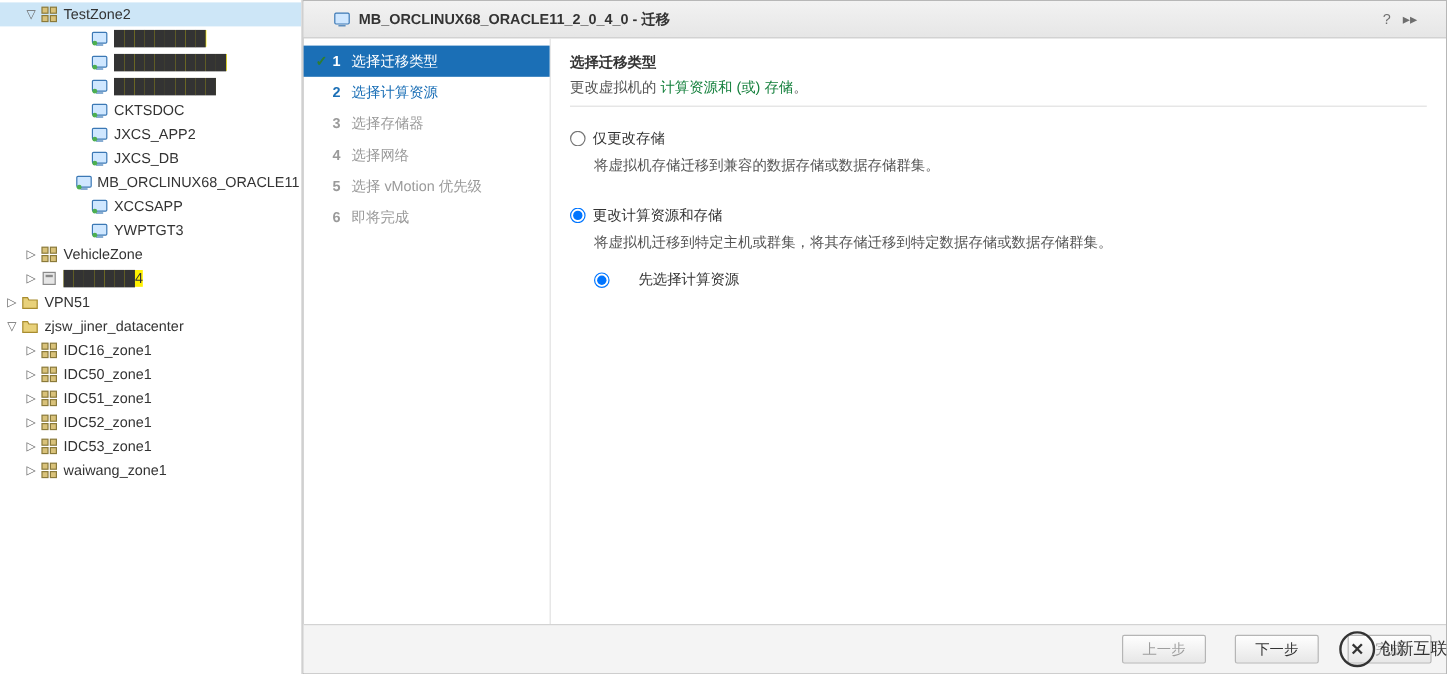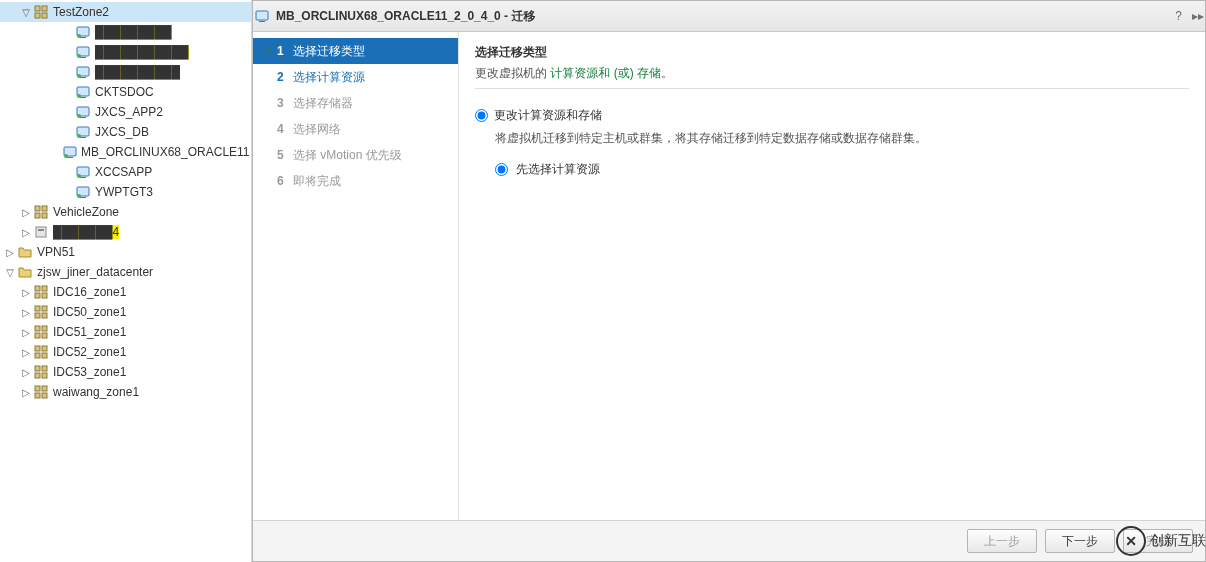--- a/index.html
+++ b/index.html
@@ -9,21 +9,21 @@
   .tree-row{display:flex;align-items:center;height:20px;white-space:nowrap;cursor:default}
   .tree-row.sel{background:#cde6f7}
   .twisty{width:12px;text-align:center;color:#666;font-size:10px;margin-right:1px}
   .ic{width:16px;height:16px;margin-right:4px;display:inline-flex;align-items:center;justify-content:center;font-size:11px}
   .lbl{padding-right:6px}
   .hl{background:#fff100}
   
   .d0{padding-left:4px}.d1{padding-left:20px}.d3{padding-left:62px}
   
   .dlg{flex:1;display:flex;flex-direction:column;background:#fff;border:1px solid #b7b7b7;box-sizing:border-box}
-  .titlebar{height:30px;background:linear-gradient(#f2f2f2,#e6e6e6);border-bottom:1px solid #c9c9c9;display:flex;align-items:center;padding:0 1px}
+  .titlebar{height:30px;background:linear-gradient(#f2f2f2,#e6e6e6);border-bottom:1px solid #c9c9c9;display:flex;align-items:center;padding:0 24px}
   .titlebar .ic{margin-right:6px}
   .titlebar .title{font-weight:bold;color:#333}
   .titlebar .tctrl{margin-left:auto;display:flex;gap:10px;color:#6e6e6e}
   .tctrl span{cursor:pointer}
   .body{flex:1;display:flex;min-height:0}
   
   .steps{width:205px;border-right:1px solid #e2e2e2;padding-top:6px}
   .step{display:flex;align-items:center;height:26px;padding-left:10px;color:#9a9a9a}
   .step .chk{width:14px;color:#2e7d32;font-weight:bold;visibility:hidden}
   .step.done .chk{visibility:visible}
@@ -35,24 +35,24 @@
   
   .content{flex:1;padding:12px 16px 0 16px;overflow:auto}
   .content h3{margin:0 0 4px 0;font-size:12px;font-weight:bold;color:#333}
   .sub{color:#555;margin-bottom:4px}
   .sub .grey{color:#15803d}
   hr{border:none;border-top:1px solid #e0e0e0;margin:6px 0 18px 0}
   .opt{margin-bottom:24px}
   .opt label{display:flex;align-items:center;gap:6px;color:#333}
   .opt .desc{margin:6px 0 0 20px;color:#555}
   .subopts{margin:14px 0 0 20px}
-  .subopts label{display:flex;align-items:center;gap:8px;margin-bottom:10px;color:#333}
+  .subopts label{display:flex;align-items:center;gap:24px;margin-bottom:10px;color:#333}
   input[type=radio]{margin:0}
   
-  .footer{height:40px;border-top:1px solid #d3d3d3;background:#f4f4f4;display:flex;align-items:center;justify-content:flex-end;padding:0 12px;gap:8px}
+  .footer{height:40px;border-top:1px solid #d3d3d3;background:#f4f4f4;display:flex;align-items:center;justify-content:flex-end;padding:0 12px;gap:24px}
   .btn{min-width:70px;height:24px;border:1px solid #b5b5b5;background:linear-gradient(#fefefe,#e7e7e7);border-radius:2px;cursor:pointer;font-size:12px;color:#333}
   .btn[disabled]{color:#9e9e9e;cursor:default}
   
   .wm{position:absolute;right:0;bottom:6px;display:flex;align-items:center;gap:4px;font-size:14px;color:#333;pointer-events:none}
   .wm .logo{width:26px;height:26px;border:2px solid #333;border-radius:50%;display:flex;align-items:center;justify-content:center;font-weight:bold}
 </style>
 </head>
 <body>
 
 <div class="root">
@@ -333,20 +333,27 @@
           </div>
         </div>
 
       <div class="content">
         <h3>选择迁移类型</h3>
         <div class="sub">
           <span>更改虚拟机的 </span><span class="grey">计算资源和 (或) 存储</span><span>。</span>
         </div>
         <hr>
         <div id="opts">
+            <div class="opt">
+              <label>
+                <input type="radio" name="mig" style="">
+                <span>仅更改存储</span>
+              </label>
+              <div class="desc">将虚拟机存储迁移到兼容的数据存储或数据存储群集。</div>
+            </div>
             <div class="opt">
               <label>
                 <input type="radio" name="mig" checked="" style="">
                 <span>更改计算资源和存储</span>
               </label>
               <div class="desc">将虚拟机迁移到特定主机或群集，将其存储迁移到特定数据存储或数据存储群集。</div>
               <div class="subopts">
                 <label>
                   <input type="radio" name="subsel" checked="" style="">
                   <span>先选择计算资源</span>

